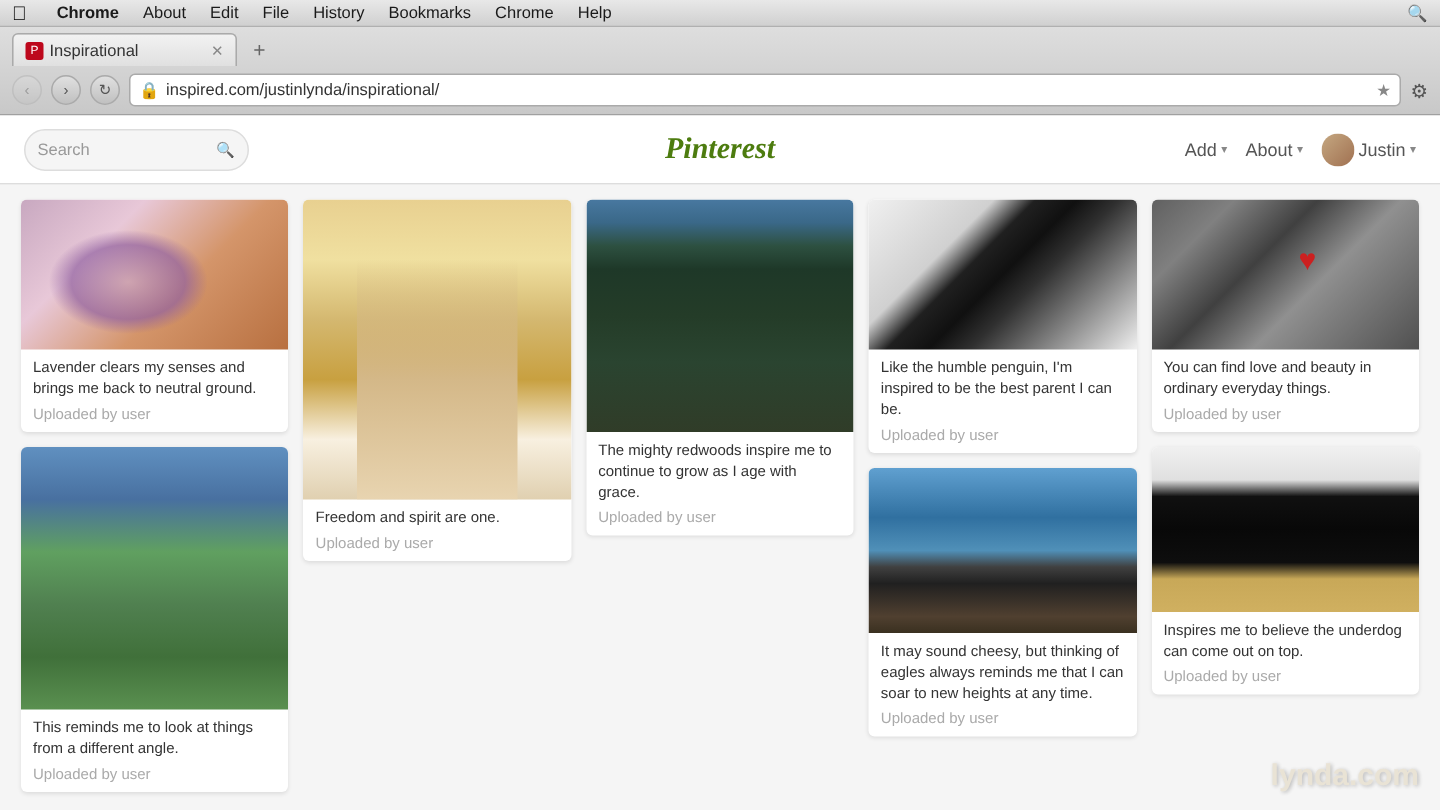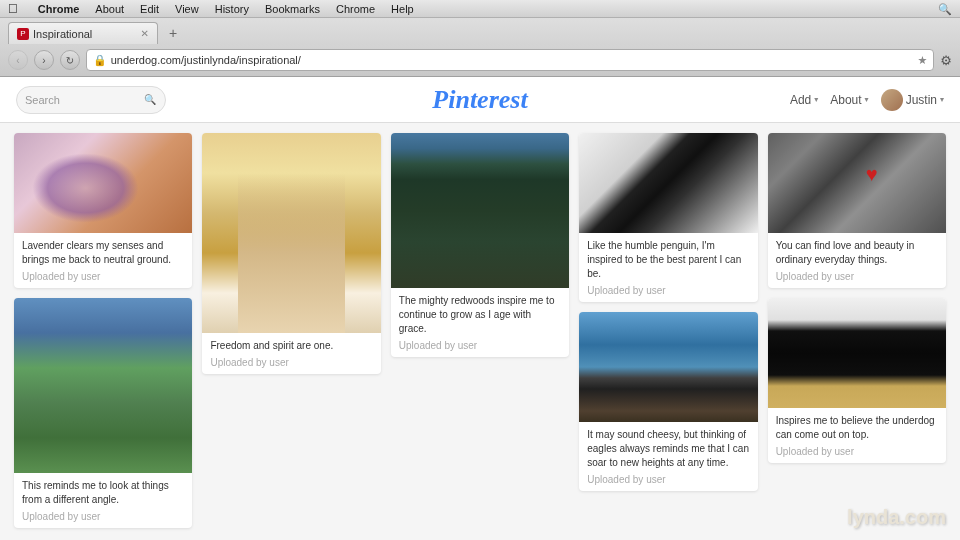--- a/index.html
+++ b/index.html
@@ -116,23 +116,23 @@
       gap: 4px;
       background: #f5f5f5;
     }
     .search-input-text { font-size: 11px; color: #999; flex: 1; }
     .search-btn { color: #666; font-size: 10px; }
 
     .pinterest-logo {
       position: absolute;
       left: 50%;
       transform: translateX(-50%);
-      font-size: 26px;
+      font-size: 20px;
       font-weight: bold;
-      color: #3b82f6;
+      color: #4d7c0f;
       font-family: Georgia, serif;
       font-style: italic;
     }
 
     .header-right {
       margin-left: auto;
       display: flex;
       align-items: center;
       gap: 12px;
     }
@@ -271,21 +271,21 @@
     }
   </style>
 </head>
 <body>
 
 <div class="mac-menu-bar">
   <span class="apple-logo"></span>
   <span class="menu-item bold">Chrome</span>
   <span class="menu-item">About</span>
   <span class="menu-item">Edit</span>
-  <span class="menu-item">View</span>
+  <span class="menu-item">File</span>
   <span class="menu-item">History</span>
   <span class="menu-item">Bookmarks</span>
   <span class="menu-item">Chrome</span>
   <span class="menu-item">Help</span>
   <span class="mac-search">🔍</span>
 </div>
 
 <div class="browser-chrome">
 
   <div class="tab-bar">
@@ -296,21 +296,21 @@
     </div>
     <div class="tab-new">+</div>
   </div>
 
   <div class="address-bar-row">
     <div class="nav-btn disabled">‹</div>
     <div class="nav-btn">›</div>
     <div class="nav-btn">↻</div>
     <div class="address-bar">
       <span class="address-bar-icon">🔒</span>
-      <span>underdog.com/justinlynda/inspirational/</span>
+      <span>inspired.com/justinlynda/inspirational/</span>
       <span class="address-bar-star">★</span>
     </div>
     <span style="font-size:13px; color:#555; cursor:pointer;">⚙</span>
   </div>
 </div>
 
 <div class="pinterest-page">
 
   <div class="pinterest-header">
     <div class="search-box">

